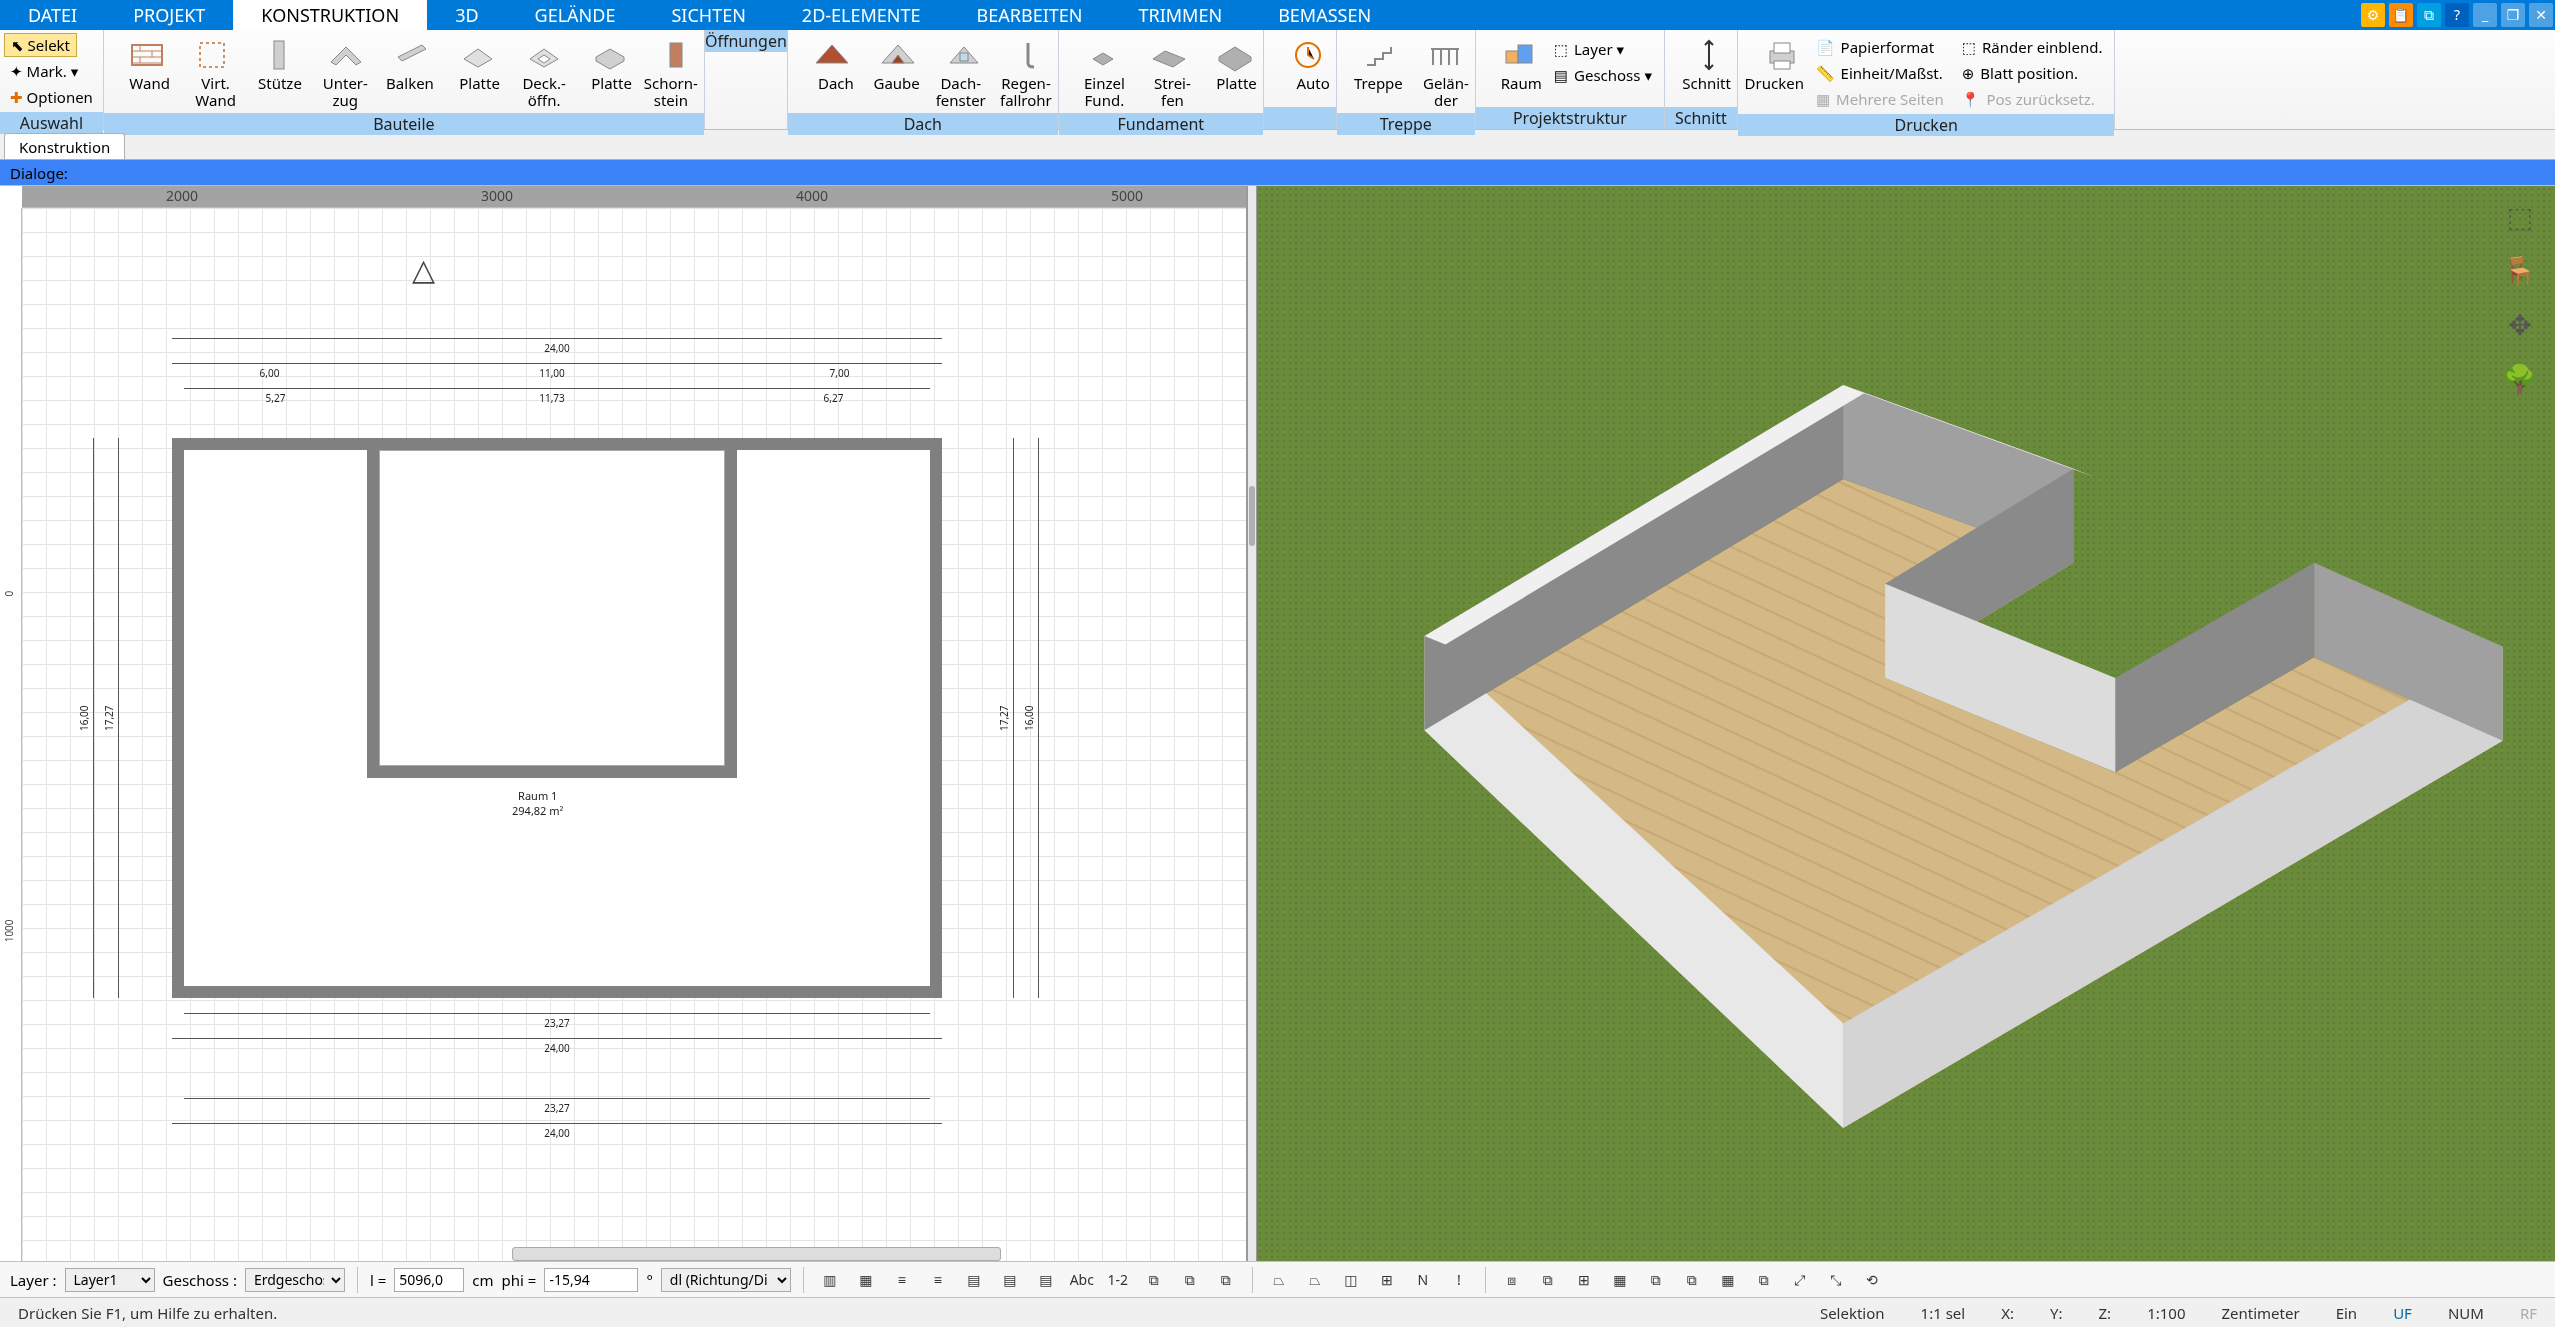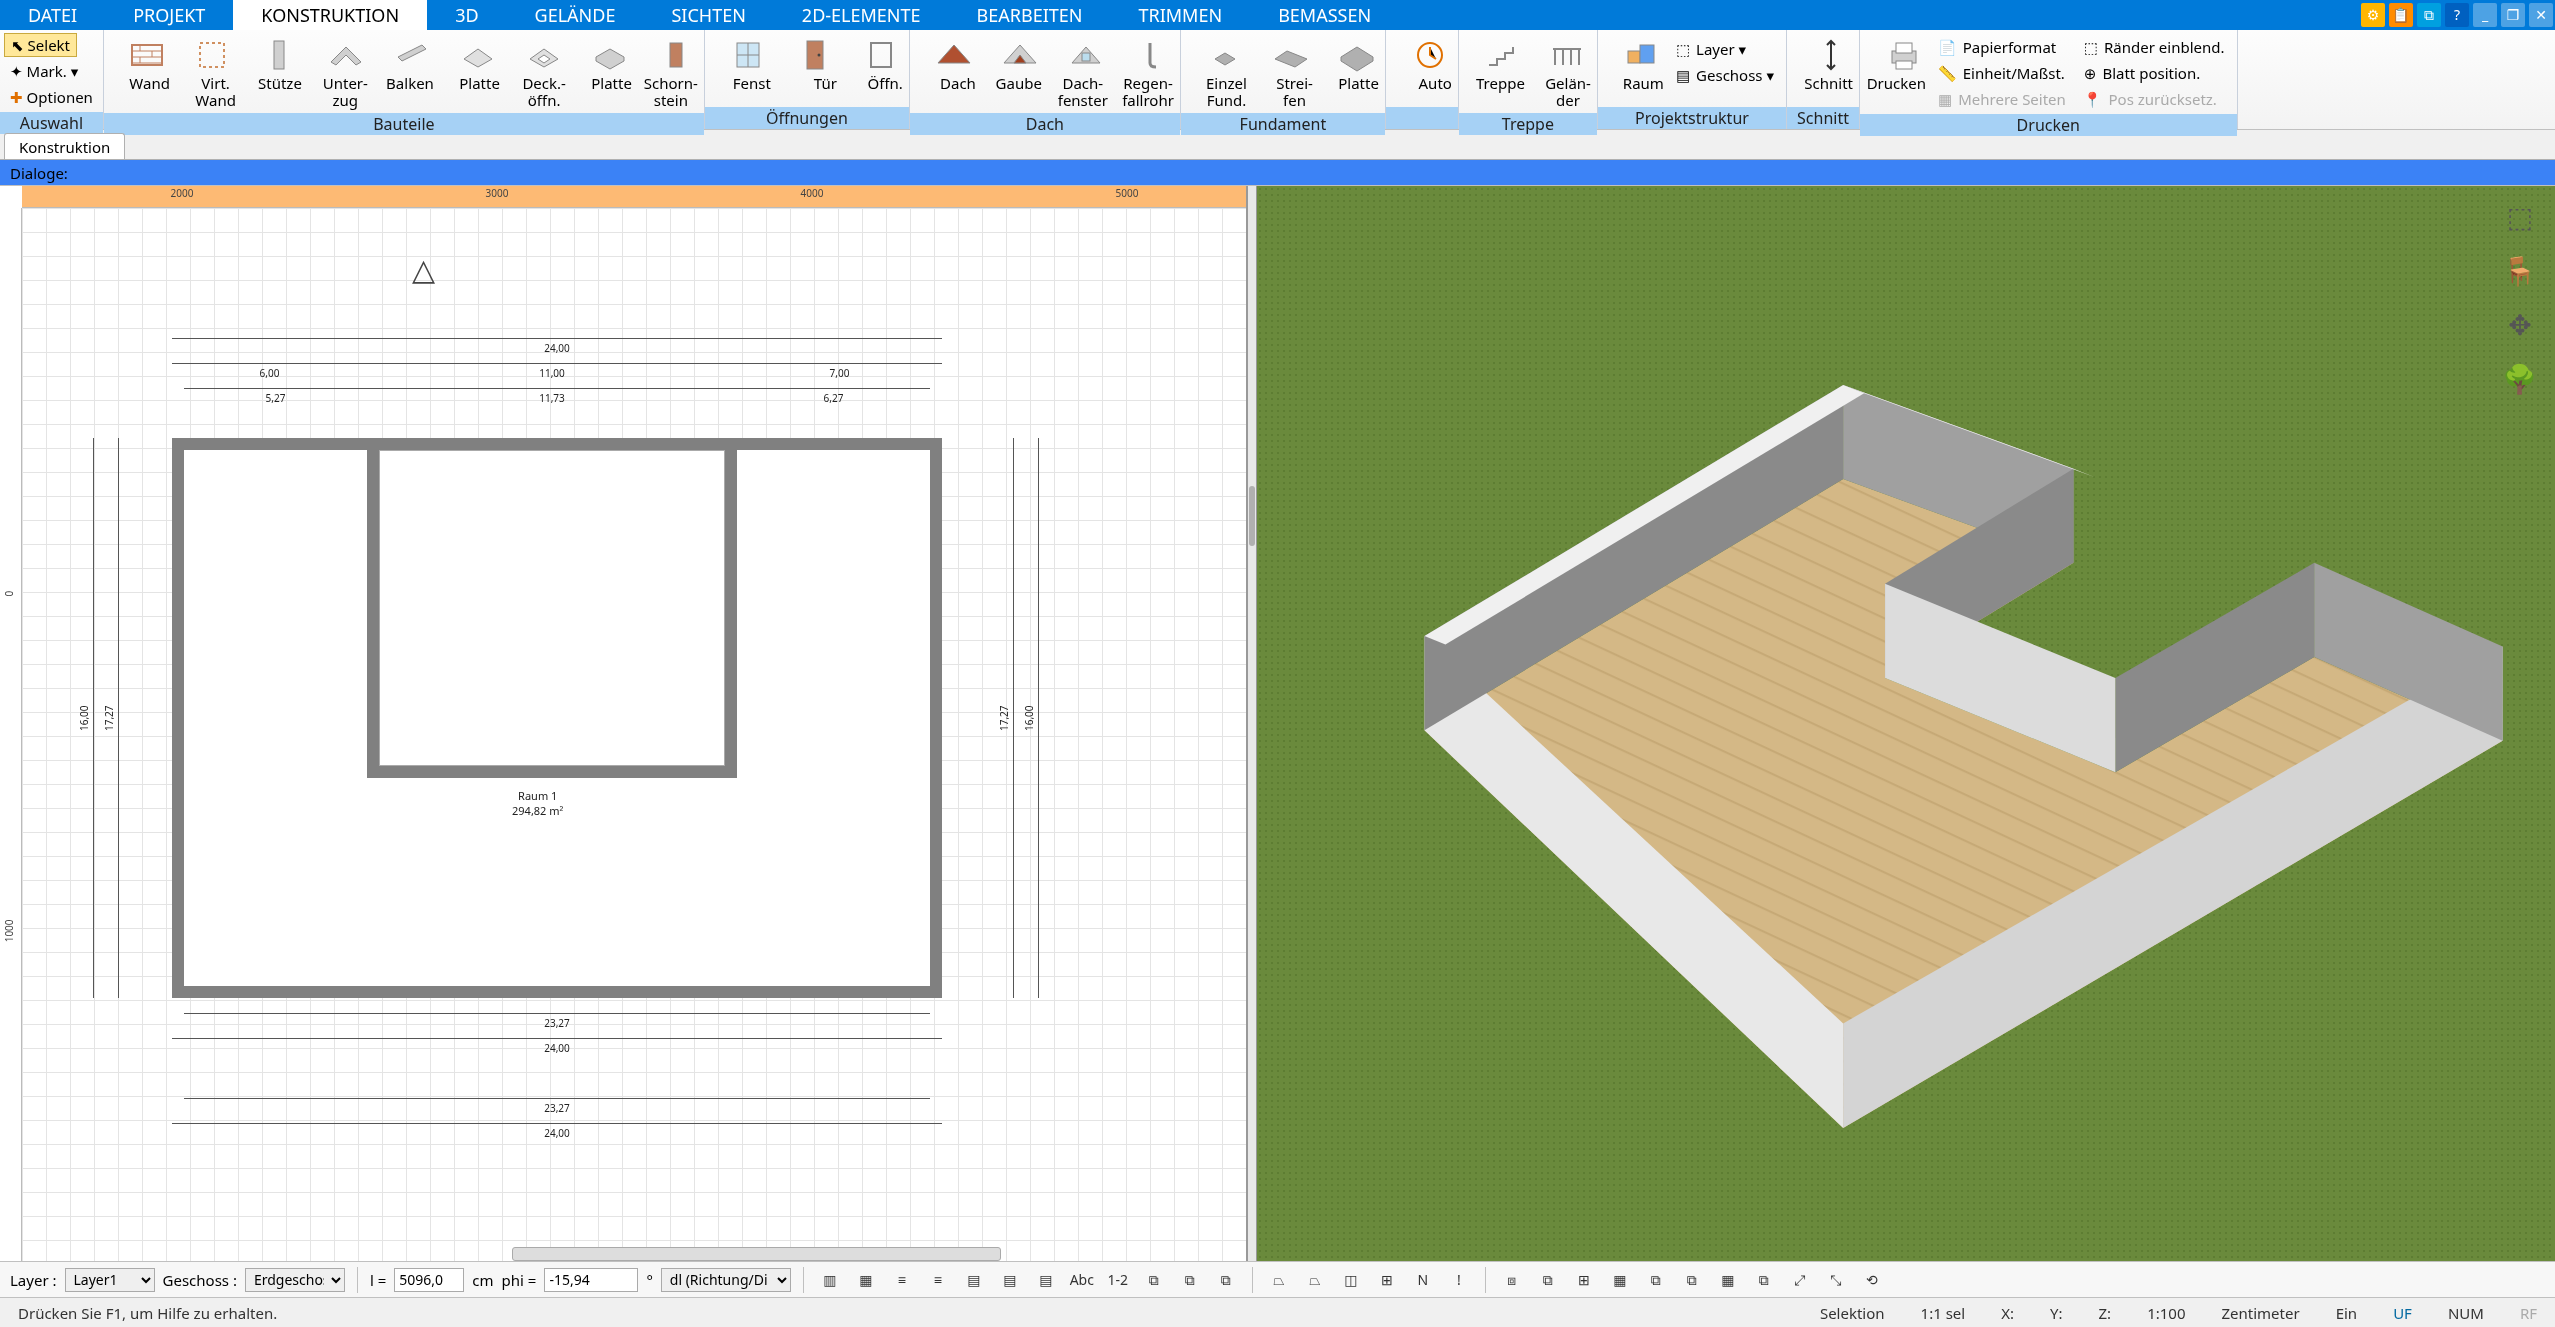--- a/index.html
+++ b/index.html
@@ -33,21 +33,21 @@
 
 
 .main { display: flex; height: calc(100% - 30px - 100px - 30px - 26px - 36px - 30px); }
 .pane { position: relative; overflow: hidden; }
 .pane.left { width: 1247px; border-right: 1px solid #999; background: #fff; }
 .pane.right { flex: 1; background: #6a8a3c; }
 .splitter { width: 10px; background: #e8e8e8; border-left: 1px solid #999; border-right: 1px solid #999; cursor: col-resize; }
 .splitter::before { content: ""; display: block; width: 6px; height: 60px; background: #b0b0b0; margin: 300px auto; border-radius: 3px; }
 
 
-.ruler-h { position: absolute; top: 0; left: 22px; right: 0; height: 22px; background: #fdba74; border-bottom: 1px solid #bbb; display: flex; font-size: 10px; color: #444; }
+.ruler-h { position: absolute; top: 0; left: 22px; right: 0; height: 22px; background: #a3a3a3; border-bottom: 1px solid #bbb; display: flex; font-size: 14px; color: #444; }
 .ruler-h span { position: absolute; top: 0; transform: translateX(-50%); }
 .ruler-v { position: absolute; top: 22px; left: 0; width: 22px; bottom: 0; background: #fff; border-right: 1px solid #bbb; font-size: 10px; color: #444; }
 .ruler-v span { position: absolute; left: 2px; writing-mode: vertical-rl; transform: translateY(50%) rotate(180deg); }
 .plan { position: absolute; top: 22px; left: 22px; right: 0; bottom: 0;
   background-image:
     linear-gradient(#e4e4e4 1px, transparent 1px),
     linear-gradient(90deg, #e4e4e4 1px, transparent 1px);
   background-size: 24px 24px; }
 .wall { position: absolute; background: #808080; }
 .wall-inner { position: absolute; background: #fff; }
@@ -193,48 +193,20 @@
             </svg>
           </div>
           <span style="white-space:pre-line">Schorn-
 stein</span>
         </div>
     </div>
     <div class="label">Bauteile</div>
   </div>
 
   <div class="ribbon-group">
-    <div class="tools">
-      <div class="tool-big">
-          <div class="ic">
-            <svg viewBox="0 0 40 36">
-              <rect x="8" y="6" width="22" height="24" fill="#cde6f5" stroke="#888"></rect>
-              <path d="M19 6V30M8 18H30" stroke="#888"></path>
-            </svg>
-          </div>
-          <span>Fenst</span>
-        </div>
-      <div class="tool-big">
-          <div class="ic">
-            <svg viewBox="0 0 40 36">
-              <rect x="12" y="4" width="16" height="28" fill="#c08060" stroke="#888"></rect>
-              <circle cx="24" cy="18" r="1.5" fill="#444"></circle>
-            </svg>
-          </div>
-          <span>Tür</span>
-        </div>
-      <div class="tool-big">
-          <div class="ic">
-            <svg viewBox="0 0 40 36">
-              <rect x="10" y="6" width="20" height="24" fill="none" stroke="#888" stroke-width="2"></rect>
-            </svg>
-          </div>
-          <span>Öffn.</span>
-        </div>
-    </div>
     <div class="label">Öffnungen</div>
   </div>
 
   <div class="ribbon-group">
     <div class="tools">
       <div class="tool-big">
           <div class="ic">
             <svg viewBox="0 0 40 36">
               <path d="M4 26L20 8L36 26Z" fill="#b05030" stroke="#888"></path>
             </svg>

